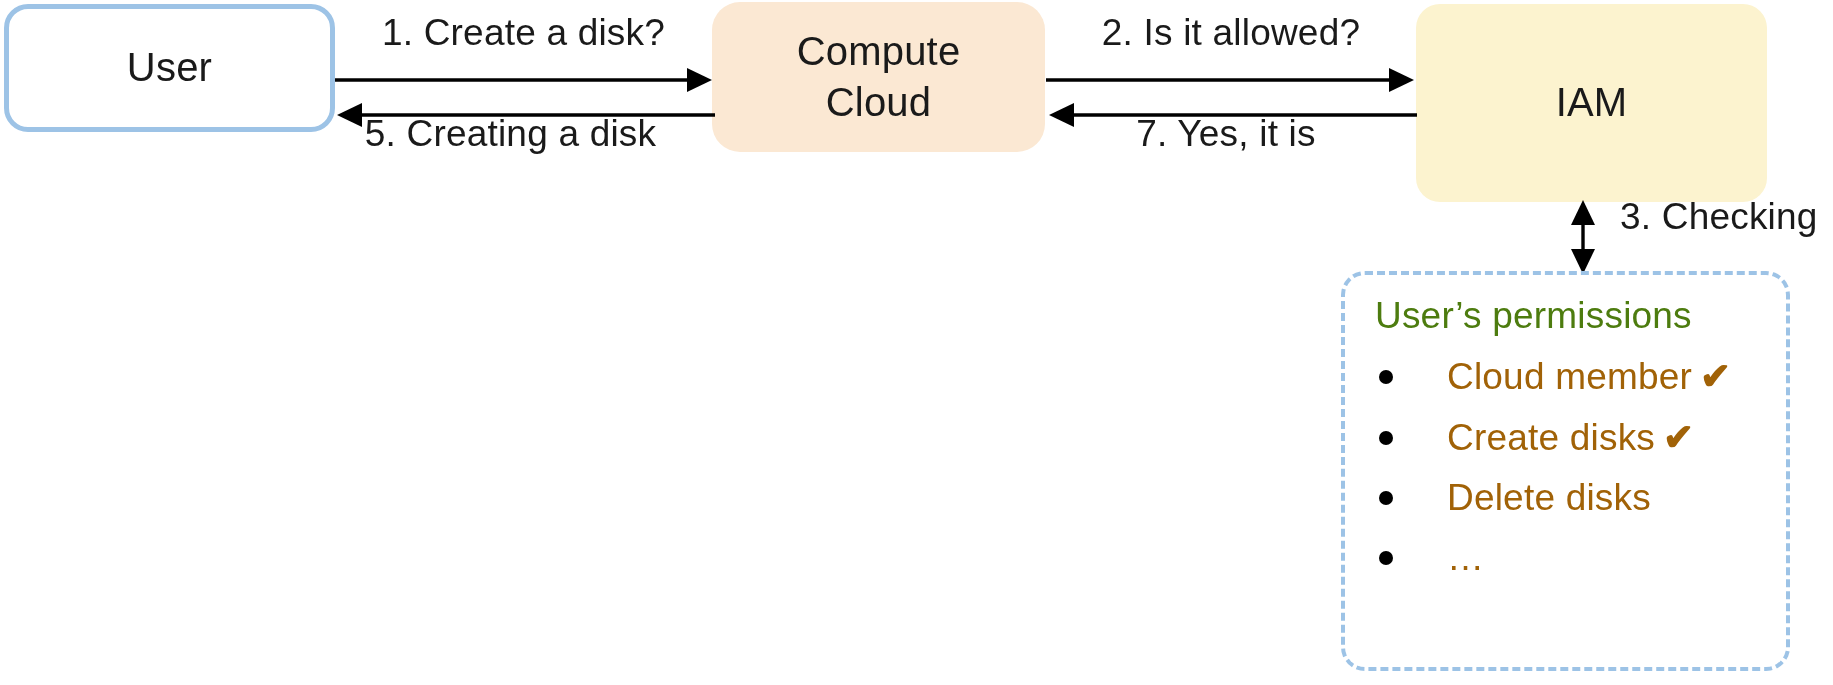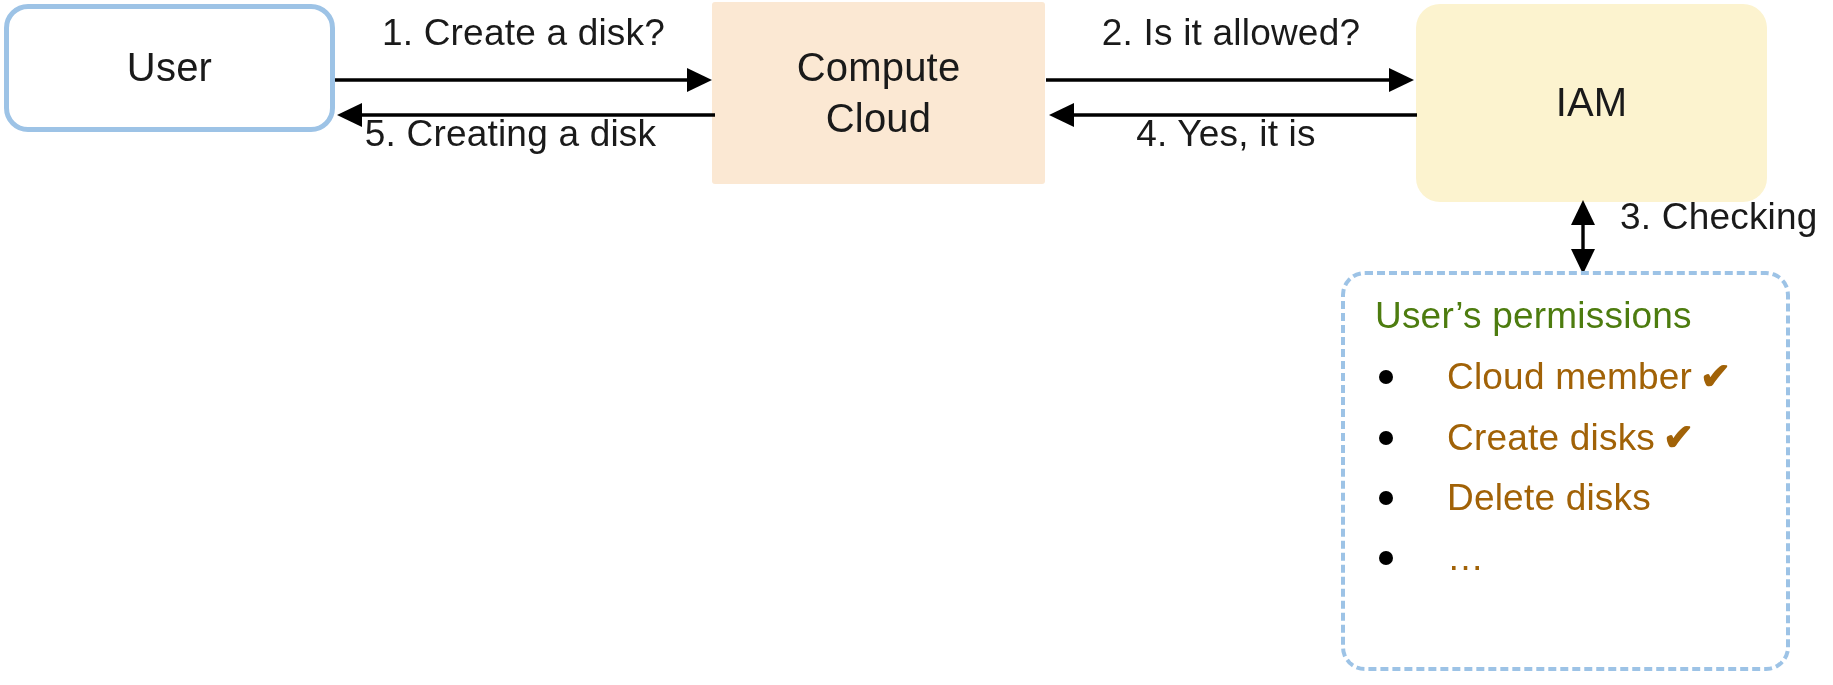--- a/index.html
+++ b/index.html
@@ -40,22 +40,22 @@
     border: 5px solid #9dc3e6;
     border-radius: 24px;
     background: #ffffff;
     font-size: 40px;
   }
 
   #node-compute {
     left: 712px;
     top: 2px;
     width: 333px;
-    height: 182px;
-    border-radius: 3px;
+    height: 150px;
+    border-radius: 28px;
     background: #fbe8d3;
     font-size: 40px;
   }
 
   #node-iam {
     left: 1416px;
     top: 4px;
     width: 351px;
     height: 198px;
     border-radius: 24px;
@@ -189,21 +189,21 @@
     <polygon class="arrow-head" points="18,2 6,27 30,27"></polygon>
     <polygon class="arrow-head" points="18,76 6,51 30,51"></polygon>
   </svg>
 
   <div class="edge-label" id="label-1">1. Create a disk?</div>
 
   <div class="edge-label" id="label-5">5. Creating a disk</div>
 
   <div class="edge-label" id="label-2">2. Is it allowed?</div>
 
-  <div class="edge-label" id="label-4">4. Yes, it is</div>
+  <div class="edge-label" id="label-4">7. Yes, it is</div>
 
   <div class="edge-label" id="label-3">3. Checking</div>
 
   <div id="permissions-panel">
     <div id="permissions-title">User’s permissions</div>
     <ul id="permissions-list">
       <li>
         <span class="bullet"></span>
         <span>Cloud member</span><span class="check-mark">✔</span>
       </li>

